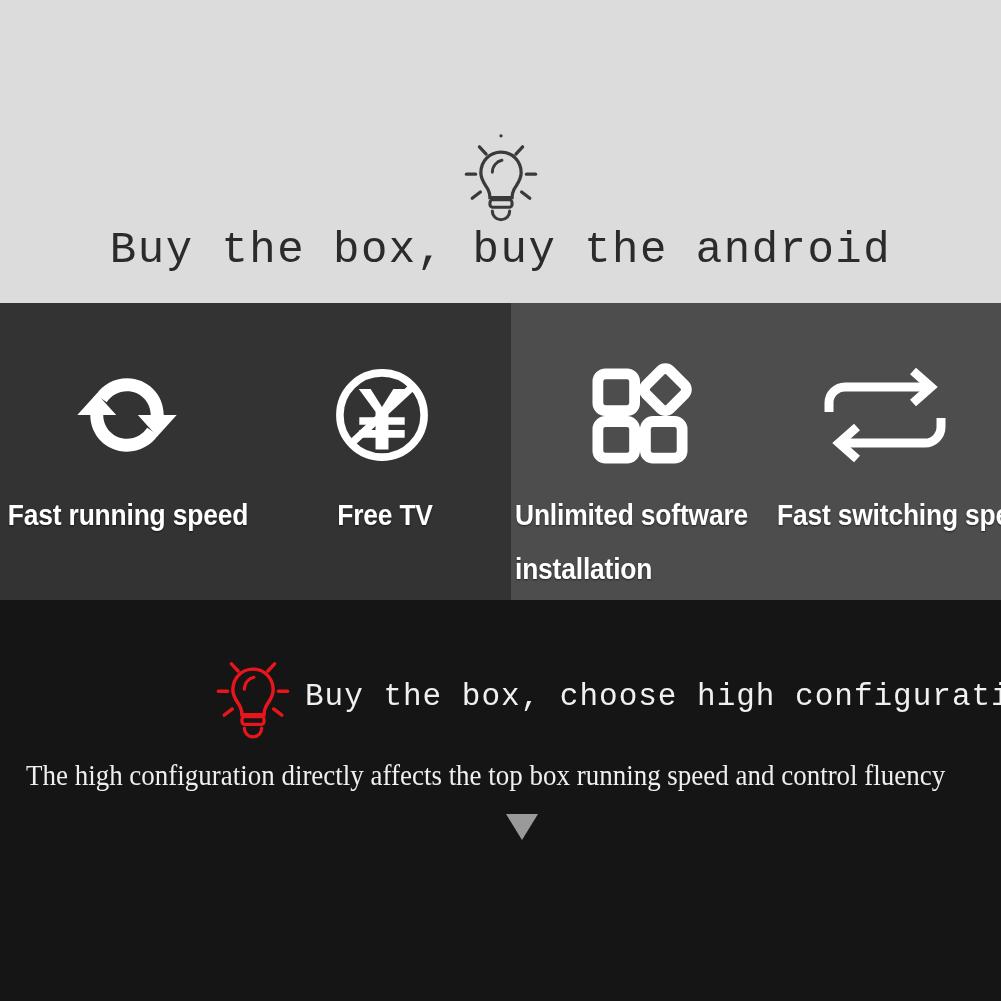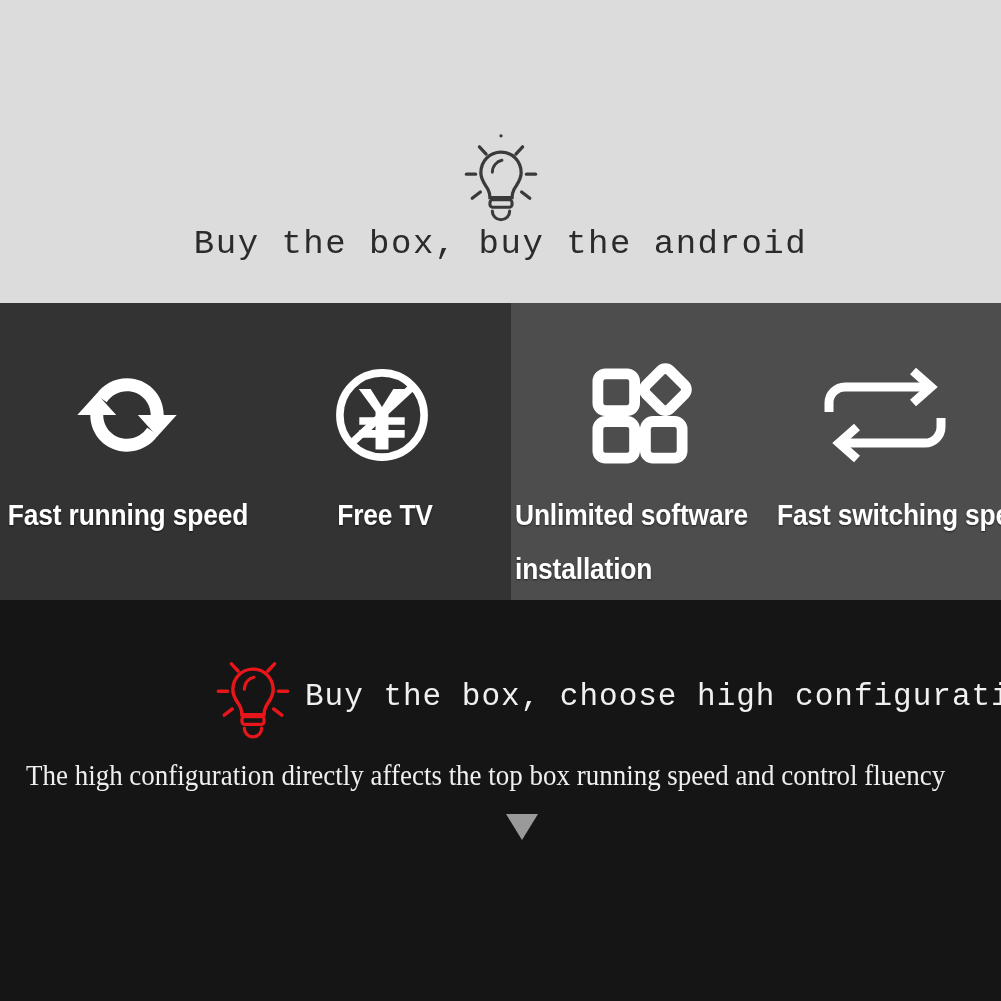--- a/index.html
+++ b/index.html
@@ -40,21 +40,21 @@
     width: 96px;
     height: 96px;
   }
   .banner-title {
     position: absolute;
     left: 0;
     top: 225px;
     width: 1001px;
     text-align: center;
     font-family: "Liberation Mono", "DejaVu Sans Mono", monospace;
-    font-size: 34px;
+    font-size: 44px;
     letter-spacing: 1.5px;
     color: #2b2b2b;
     white-space: nowrap;
   }
 
   
   .features {
     position: absolute;
     left: 0;
     top: 303px;

